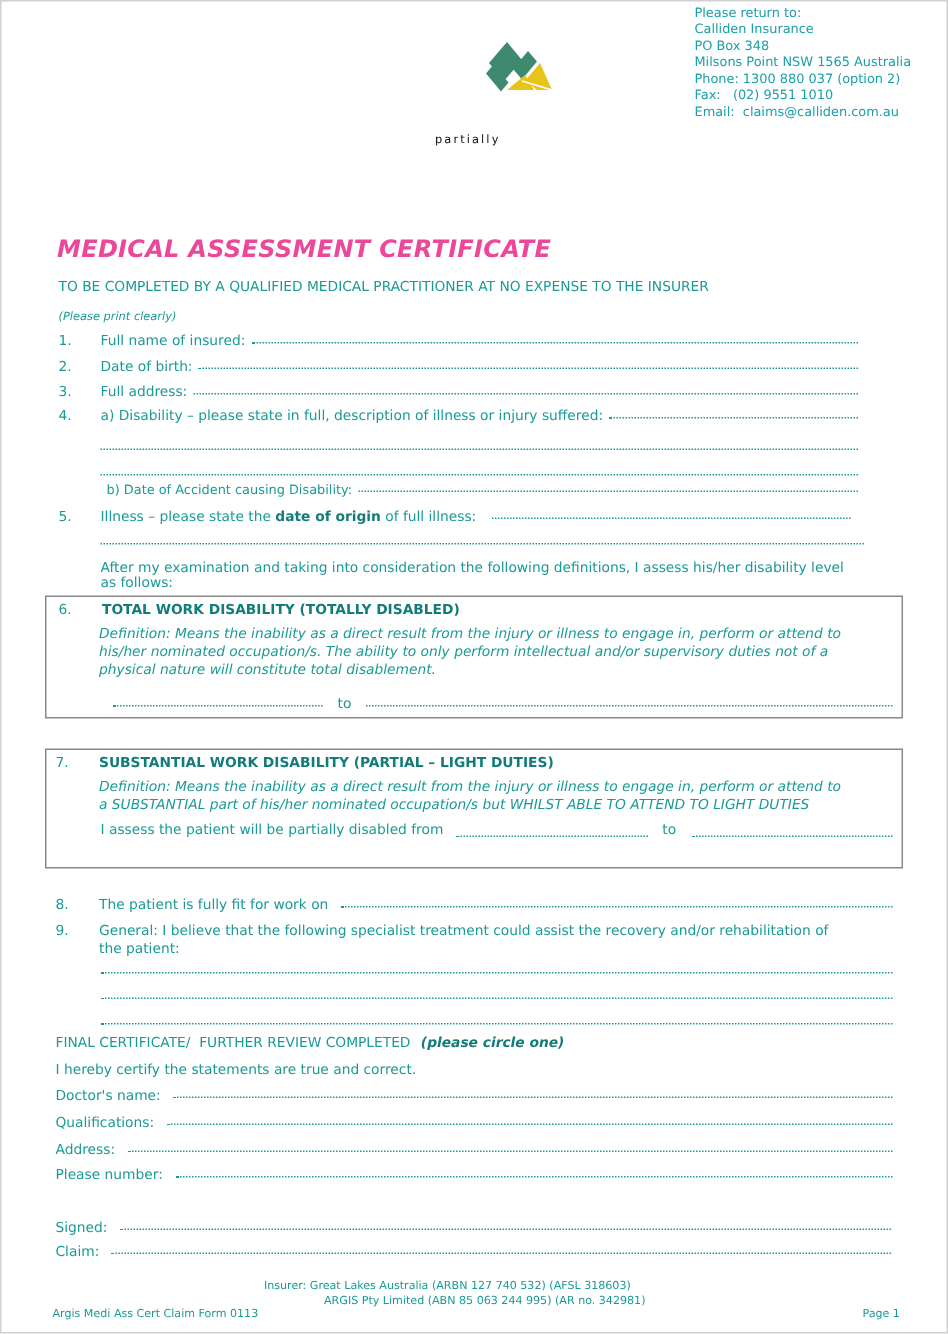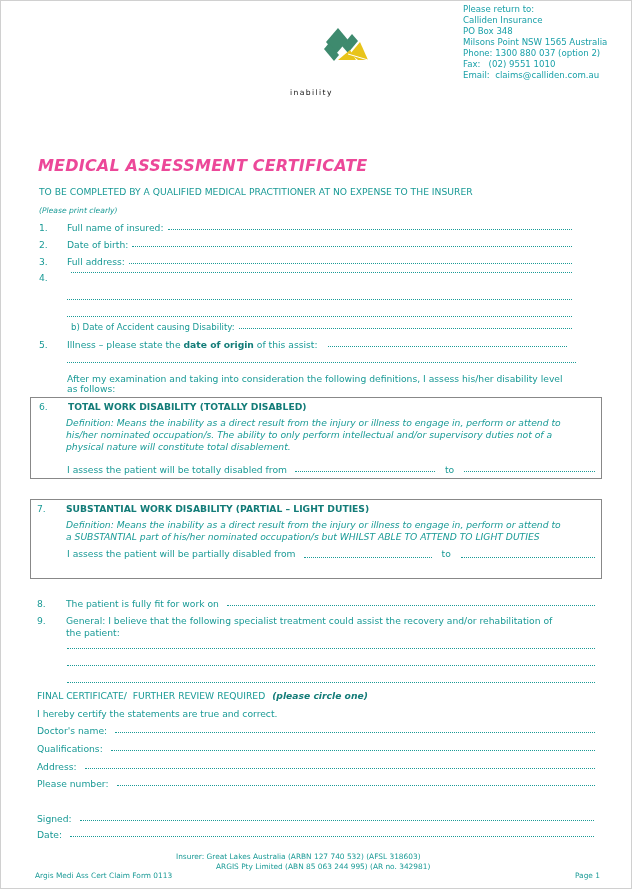--- a/index.html
+++ b/index.html
@@ -43,21 +43,21 @@
   <svg width="108" height="72" viewBox="0 0 108 72">
 
     <polygon points="76,2 86,14 74,28 64,16" fill="#3e8a6e"></polygon>
     <polygon points="67,17 77,29 72,35 62,23" fill="#3e8a6e"></polygon>
     <polygon points="80,20 90,8 96,15 86,27" fill="#3e8a6e"></polygon>
 
     <polygon points="88,28 98,16 106,34 96,34" fill="#e8c41a"></polygon>
     <polygon points="76,34 88,24 94,34" fill="#e8c41a"></polygon>
     <line x1="86" y1="28" x2="106" y2="34" stroke="#fff" stroke-width="1"></line>
   </svg>
-  <div class="abs" style="left:28px; top:62px; font-size:7.6px; color:#111; letter-spacing:1.4px;">inability</div>
+  <div class="abs" style="left:28px; top:62px; font-size:7.6px; color:#111; letter-spacing:1.4px;">partially</div>
 </div>
 
 <div class="return-block">
   <div>Please return to:</div>
   <div>Calliden Insurance</div>
   <div>PO Box 348</div>
   <div>Milsons Point NSW 1565 Australia</div>
   <div>Phone: 1300 880 037 (option 2)</div>
   <div style="white-space:pre">Fax:   (02) 9551 1010</div>
   <div style="white-space:pre">Email:  claims@calliden.com.au</div>
@@ -80,50 +80,50 @@
 </div>
 
 <div class="abs num" style="top:256px">3.</div>
 <div class="row" style="top:256px; width:505px">
   <span>Full address:</span>
     <span class="dots"></span>
 </div>
 
 <div class="abs num" style="top:272px">4.</div>
 <div class="row" style="top:272px; width:505px">
+  <span>a) Disability – please state in full, description of illness or injury suffered:</span>
     <span class="dots"></span>
 </div>
 <div class="fullline" style="left:67px; top:299px; width:505px"></div>
 <div class="fullline" style="left:67px; top:316px; width:505px"></div>
 
 <div class="row" style="left:71px; top:322px; width:501px; font-size:8.6px">
   <span>b) Date of Accident causing Disability:</span>
     <span class="dots"></span>
 </div>
 
 <div class="abs num" style="top:339px">5.</div>
 <div class="row" style="top:339px; width:500px">
   <span style="white-space:pre">Illness – please state the </span>
     <b class="strong">date of origin</b>
-    <span style="white-space:pre"> of this assist:</span>
+    <span style="white-space:pre"> of full illness:</span>
     <span class="dots" style="margin-left:10px"></span>
 </div>
 <div class="fullline" style="left:67px; top:362px; width:509px"></div>
 
 <div class="abs" style="left:67px; top:373px">After my examination and taking into consideration the following definitions, I assess his/her disability level</div>
 <div class="abs" style="left:67px; top:383px">as follows:</div>
 
 <div class="boxed" style="left:30px; top:397px; width:570px; height:80px"></div>
 <div class="abs" style="left:39px; top:401px">6.</div>
 <div class="abs bold-teal" style="left:68px; top:401px">TOTAL WORK DISABILITY (TOTALLY DISABLED)</div>
 <div class="abs ital" style="left:66px; top:417px">Definition:  Means the inability as a direct result from the injury or illness to engage in, perform or attend to</div>
 <div class="abs ital" style="left:66px; top:429px">his/her nominated occupation/s.  The ability to only perform intellectual and/or supervisory duties not of a</div>
 <div class="abs ital" style="left:66px; top:441px">physical nature will constitute total disablement.</div>
 <div class="abs" style="left:67px; top:464px; display:flex; align-items:baseline; width:528px">
-  <span>I assess the patient will be totally disabled from</span>
   <span class="dots" style="flex:0 0 140px; margin-left:8px"></span>
   <span style="margin-left:10px">to</span>
   <span class="dots" style="margin-left:10px"></span>
 </div>
 
 <div class="boxed" style="left:30px; top:499px; width:570px; height:78px"></div>
 <div class="abs" style="left:37px; top:503px">7.</div>
 <div class="abs bold-teal" style="left:66px; top:503px">SUBSTANTIAL WORK DISABILITY (PARTIAL – LIGHT DUTIES)</div>
 <div class="abs ital" style="left:66px; top:519px">Definition:  Means the inability as a direct result from the injury or illness to engage in, perform or attend to</div>
 <div class="abs ital" style="left:66px; top:531px">a SUBSTANTIAL part of his/her nominated occupation/s but WHILST ABLE TO ATTEND TO LIGHT DUTIES</div>
@@ -141,21 +141,21 @@
 </div>
 
 <div class="abs" style="left:37px; top:615px">9.</div>
 <div class="abs" style="left:66px; top:615px">General:  I believe that the following specialist treatment could assist the recovery and/or rehabilitation of</div>
 <div class="abs" style="left:66px; top:627px">the patient:</div>
 <div class="fullline" style="left:67px; top:648px; width:528px"></div>
 <div class="fullline" style="left:67px; top:665px; width:528px"></div>
 <div class="fullline" style="left:67px; top:682px; width:528px"></div>
 
 <div class="abs" style="left:37px; top:690px">
-  <span style="white-space:pre">FINAL CERTIFICATE/  FURTHER REVIEW REQUIRED</span>
+  <span style="white-space:pre">FINAL CERTIFICATE/  FURTHER REVIEW COMPLETED</span>
   <span class="bold-teal ital" style="margin-left:4px">(please circle one)</span>
 </div>
 <div class="abs" style="left:37px; top:708px">I hereby certify the statements are true and correct.</div>
 
 <div class="row" style="left:37px; top:725px; width:558px">
   <span>Doctor's name:</span>
     <span class="dots" style="margin-left:8px"></span>
 </div>
 <div class="row" style="left:37px; top:743px; width:558px">
   <span>Qualifications:</span>
@@ -168,20 +168,20 @@
 <div class="row" style="left:37px; top:778px; width:558px">
   <span>Please number:</span>
     <span class="dots" style="margin-left:8px"></span>
 </div>
 
 <div class="row" style="left:37px; top:813px; width:557px">
   <span>Signed:</span>
     <span class="dots" style="margin-left:8px"></span>
 </div>
 <div class="row" style="left:37px; top:829px; width:557px">
-  <span>Date:</span>
+  <span>Claim:</span>
     <span class="dots" style="margin-left:8px"></span>
 </div>
 
 <div class="footer-center" style="left:176px; top:852px">Insurer: Great Lakes Australia (ARBN 127 740 532) (AFSL 318603)</div>
 <div class="footer-center" style="left:216px; top:862px">ARGIS Pty Limited (ABN 85 063 244 995) (AR no. 342981)</div>
 <div class="footer-small" style="left:35px; top:871px">Argis Medi Ass Cert Claim Form 0113</div>
 <div class="footer-small" style="left:575px; top:871px">Page 1</div>
 
 </body></html>

